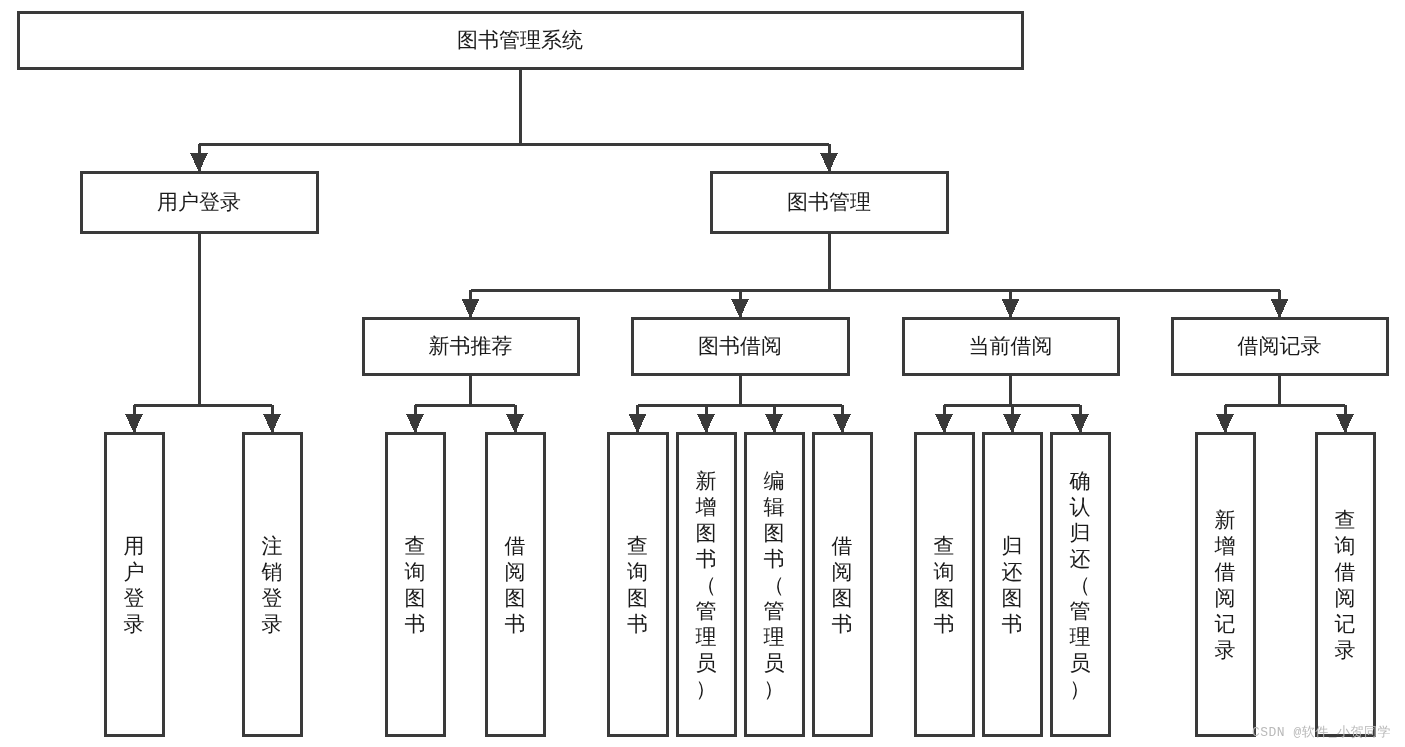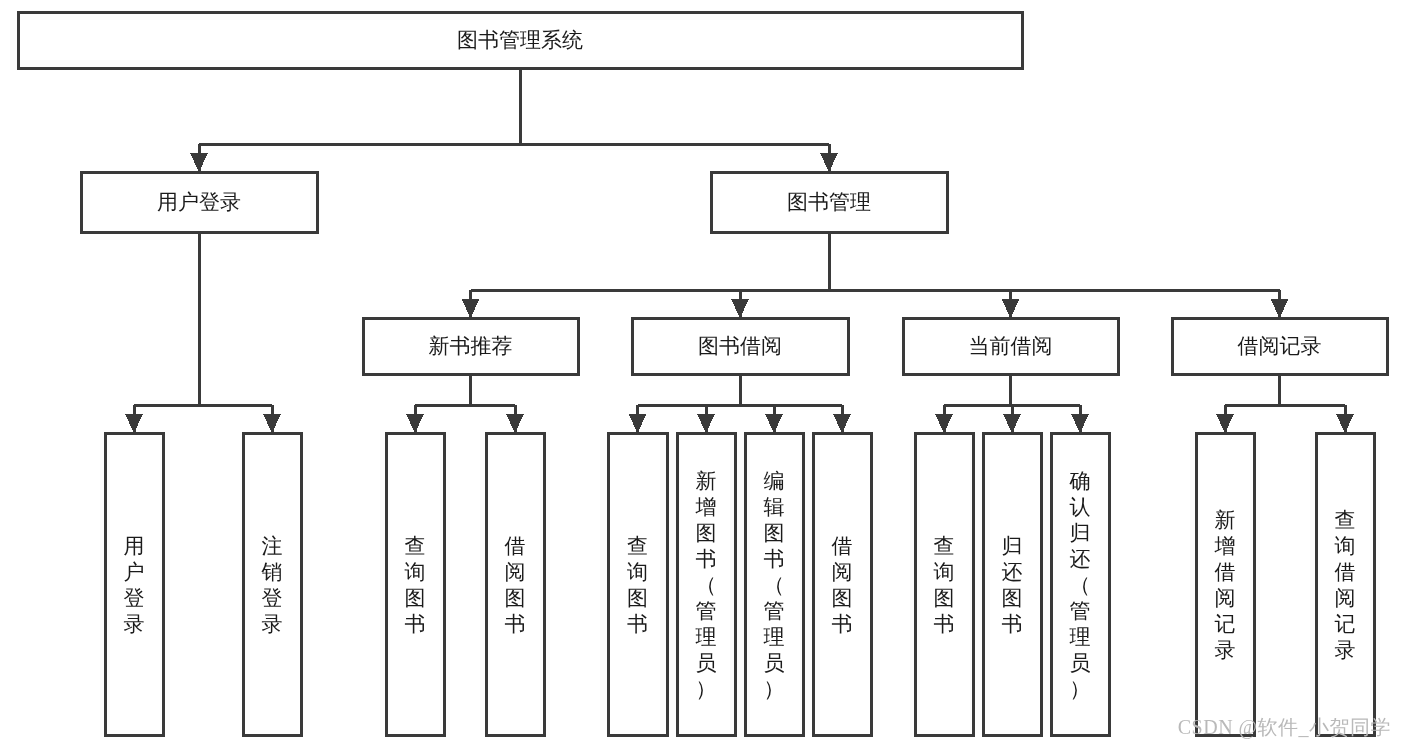--- a/index.html
+++ b/index.html
@@ -55,22 +55,22 @@
     font-family: "DejaVu Sans", "Liberation Sans", sans-serif;
     font-size: 21px;
     fill: #1b1b1b;
     text-anchor: middle;
     white-space: pre;
   }
   .watermark-text {
     position: absolute;
     right: 14px;
     bottom: 6px;
-    font-family: Liberation Serif, serif;
-    font-size: 20px;
+    font-family: Liberation Mono, monospace;
+    font-size: 13px;
     color: #b9b9b9;
     letter-spacing: 0.5px;
     user-select: none;
     white-space: nowrap;
   }
 </style>
 </head>
 <body>
 
 <div id="diagram-root">

